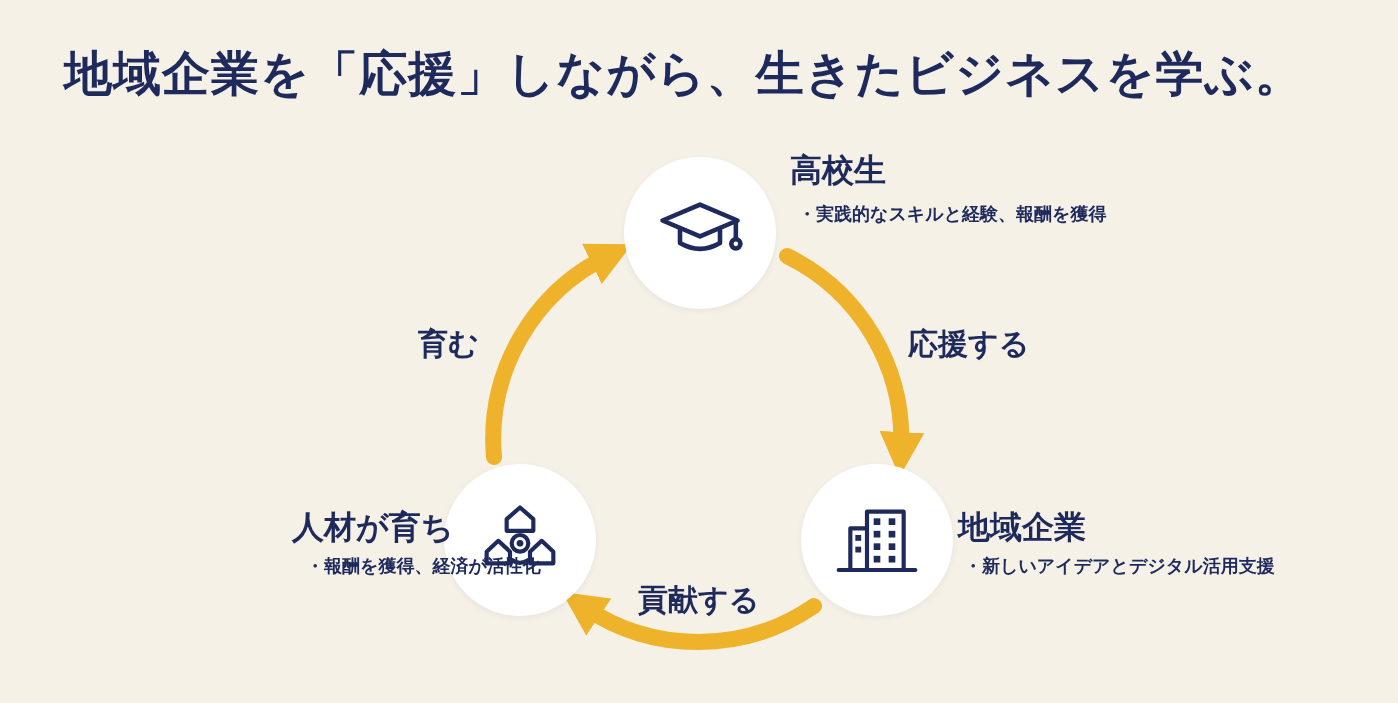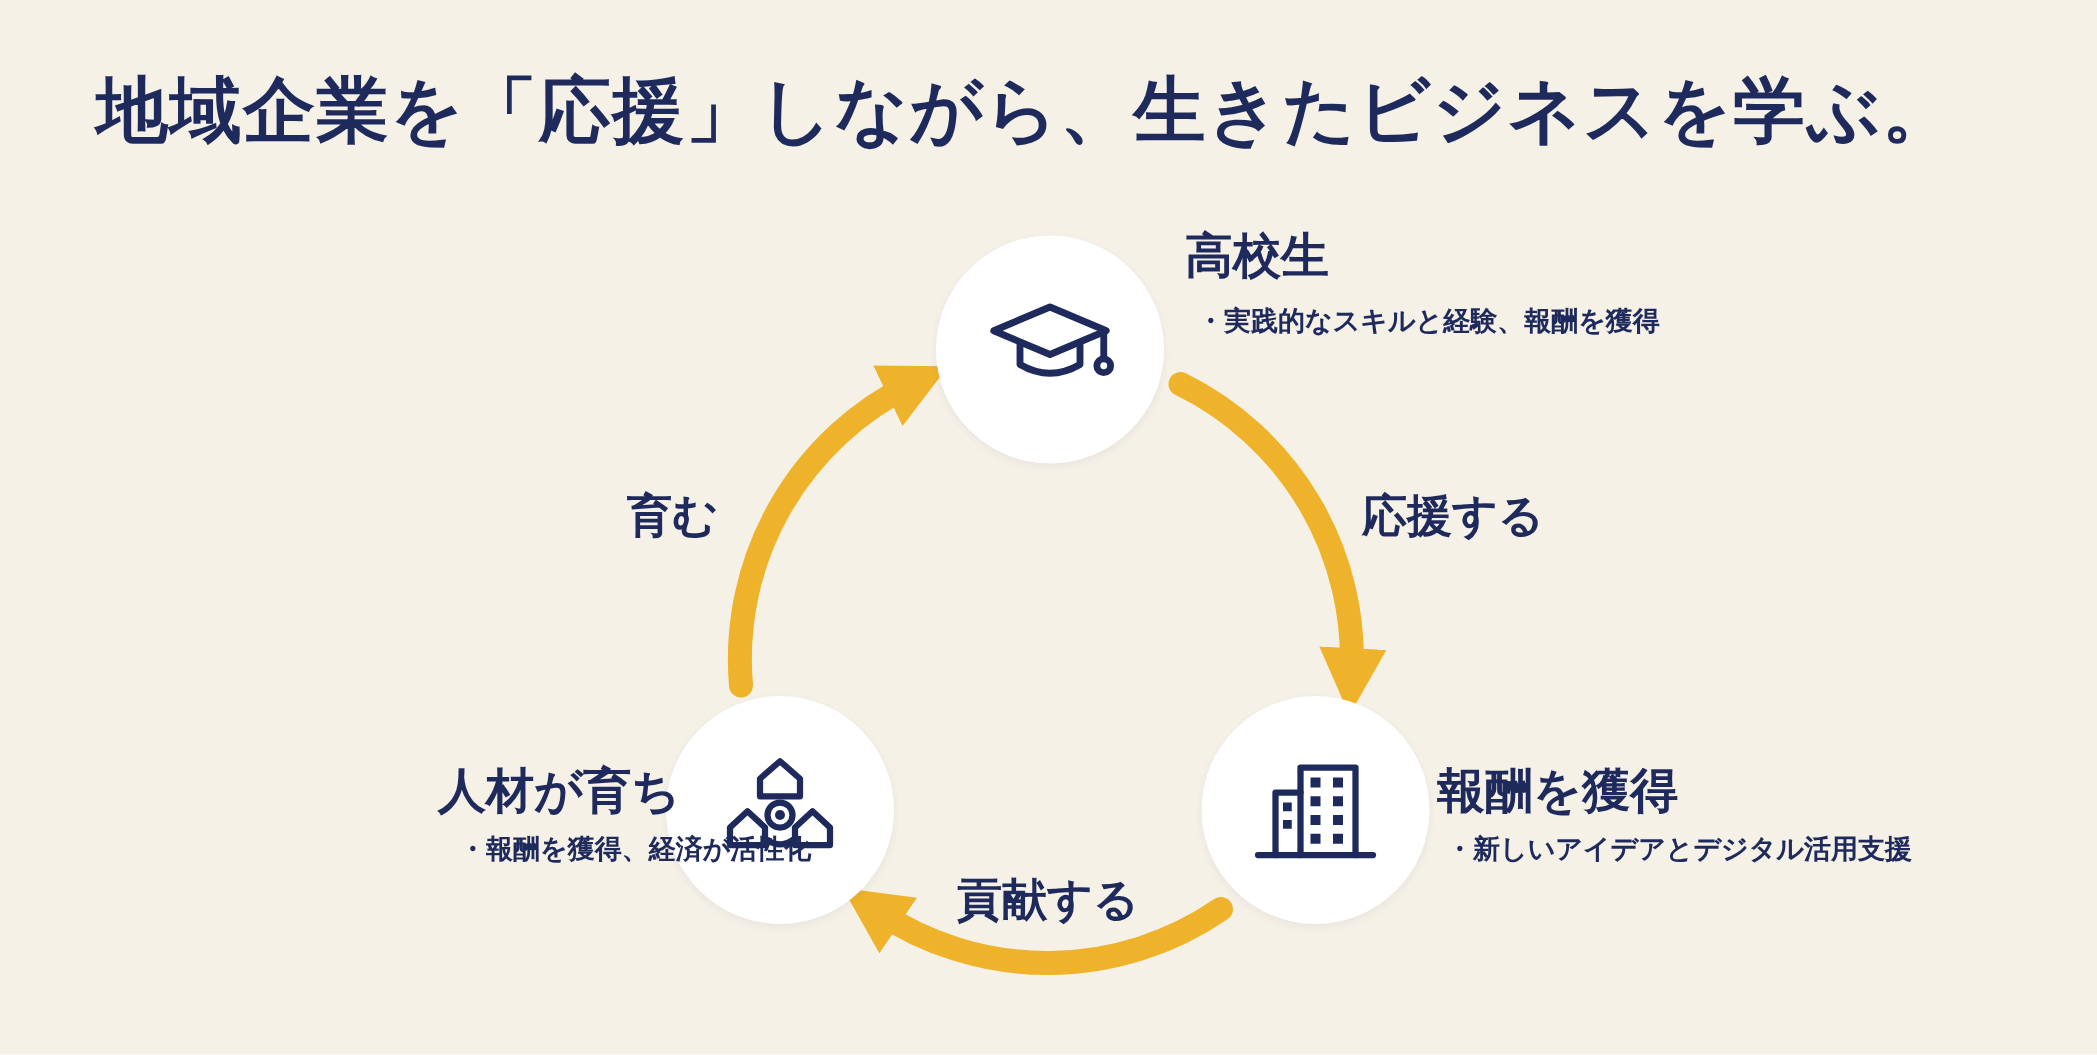--- a/index.html
+++ b/index.html
@@ -86,21 +86,21 @@
           <rect x="74" y="49" width="8" height="8"></rect>
         <rect x="56" y="64" width="8" height="8"></rect>
           <rect x="74" y="64" width="8" height="8"></rect>
         <rect x="56" y="79" width="8" height="8"></rect>
           <rect x="74" y="79" width="8" height="8"></rect>
         <rect x="34" y="54" width="7" height="7"></rect>
           <rect x="34" y="68" width="7" height="7"></rect>
       </g>
     </svg>
   </div>
-  <div class="node-label lbl-company">報酬を獲得</div>
+  <div class="node-label lbl-company">地域企業</div>
   <div class="node-bullet lbl-company-bullet">・新しいアイデアとデジタル活用支援</div>
 
   <div class="node node-left">
     <svg viewBox="0 0 120 120" fill="none" stroke="#1e2a5c" stroke-width="5" stroke-linejoin="round" stroke-linecap="round">
       <path d="M44 35 L60 21 L76 35 L76 49 L44 49 Z"></path>
       <circle cx="60" cy="64" r="10"></circle>
       <circle cx="60" cy="64" r="4" fill="#1e2a5c" stroke="none"></circle>
       <path d="M20 74 L34 61 L48 74 L48 88 L20 88 Z"></path>
       <path d="M72 74 L86 61 L100 74 L100 88 L72 88 Z"></path>
       <path d="M50 84 Q60 91 70 84"></path>

